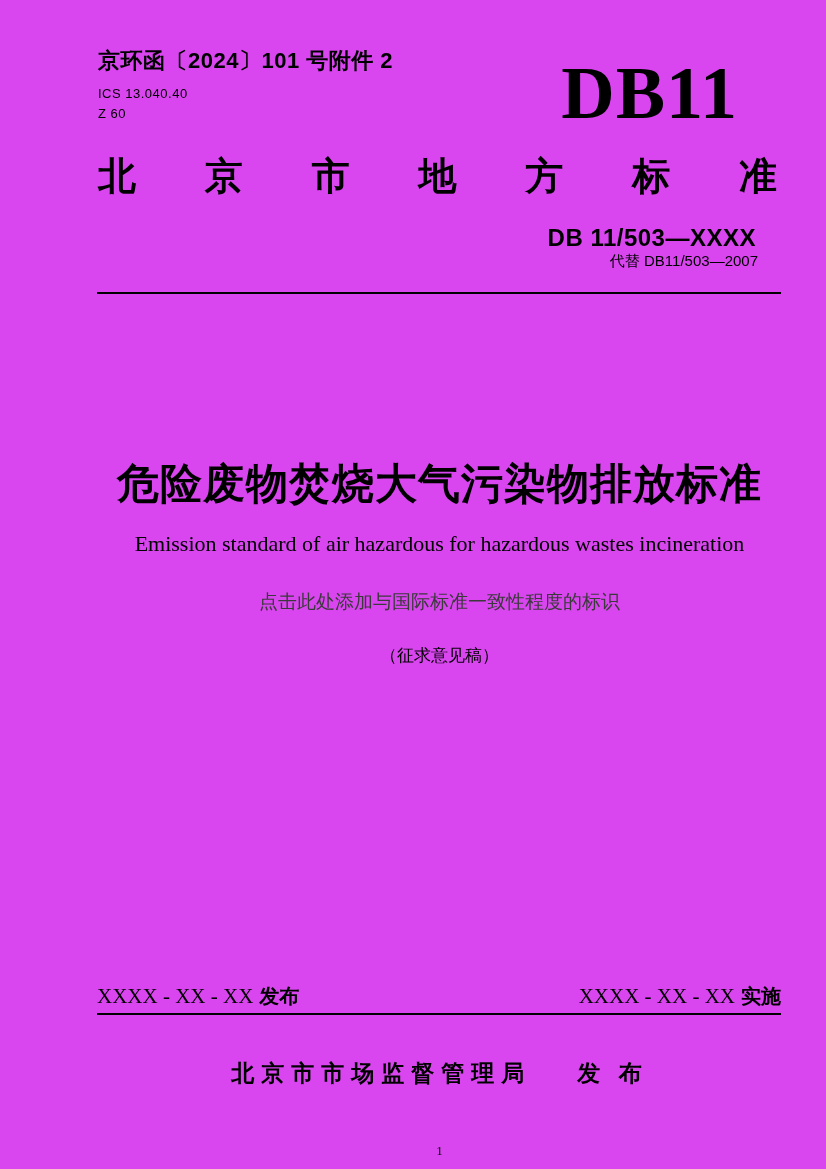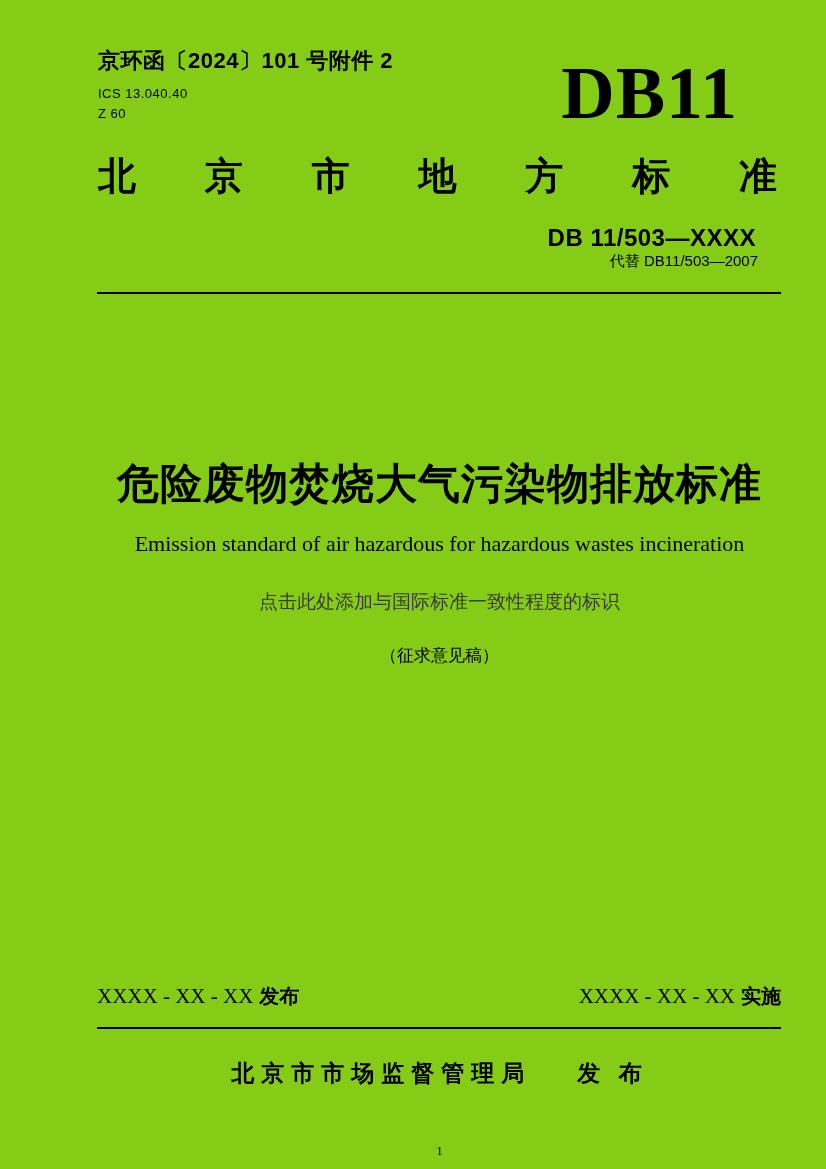--- a/index.html
+++ b/index.html
@@ -2,21 +2,21 @@
 <html><head>
 <meta charset="utf-8">
 <style>
   * { margin: 0; padding: 0; box-sizing: border-box; }
   html, body { background: #888; }
   .page {
     position: relative;
     width: 826px;
     height: 1169px;
     margin: 0 auto;
-    background: #84cc16;
+    background: #d946ef;
     font-family: "Liberation Sans", sans-serif;
     color: #000;
     overflow: hidden;
   }
   
   .doc-ref {
     position: absolute;
     left: 98px; top: 46px;
     font-size: 22px;
     font-weight: bold;
@@ -112,21 +112,21 @@
   }
   
   .footer-dates {
     position: absolute;
     left: 97px; top: 984px;
     width: 684px;
     display: flex;
     justify-content: space-between;
     align-items: baseline;
     border-bottom: 2px solid #000;
-    padding-bottom: 19px;
+    padding-bottom: 5px;
     font-size: 21px;
     line-height: 1.1;
   }
   .date-text {
     font-family: "Liberation Serif", serif;
     font-weight: normal;
   }
   .date-label {
     font-family: "Liberation Sans", sans-serif;
     font-weight: bold;

